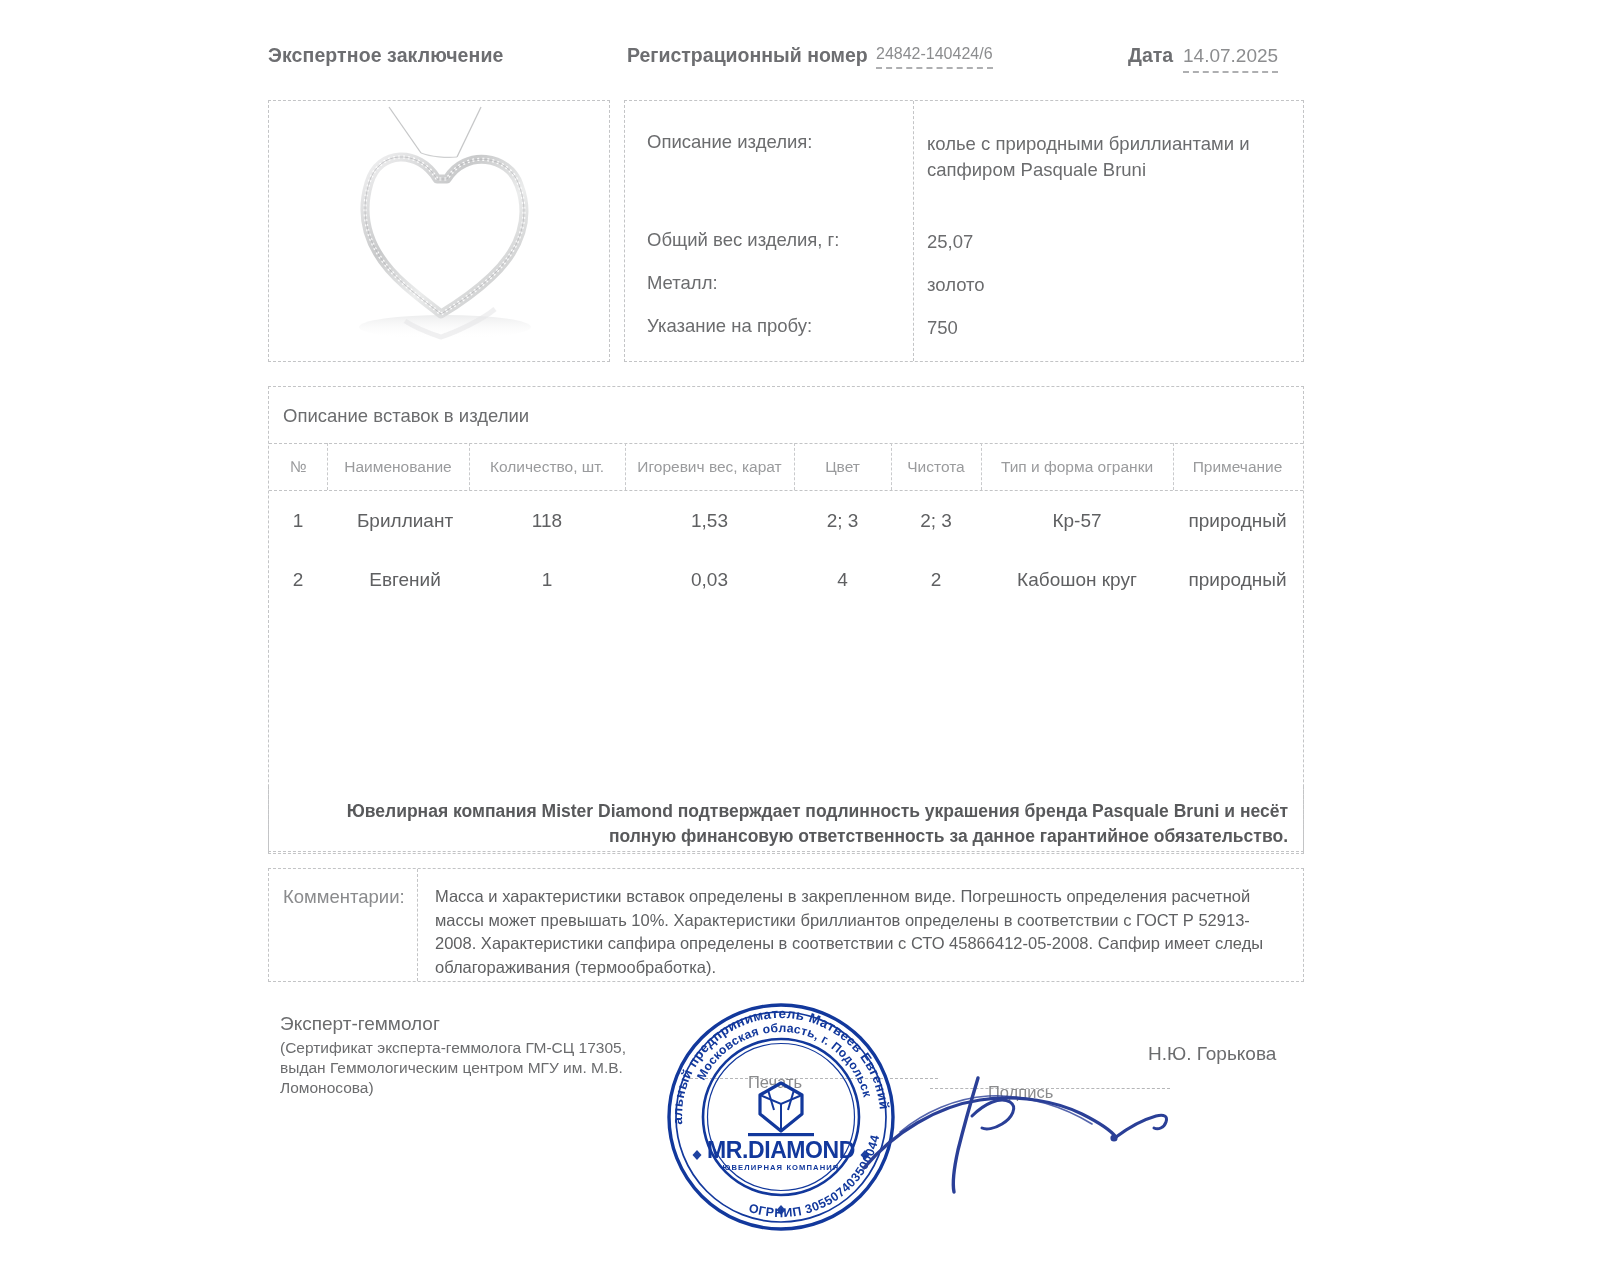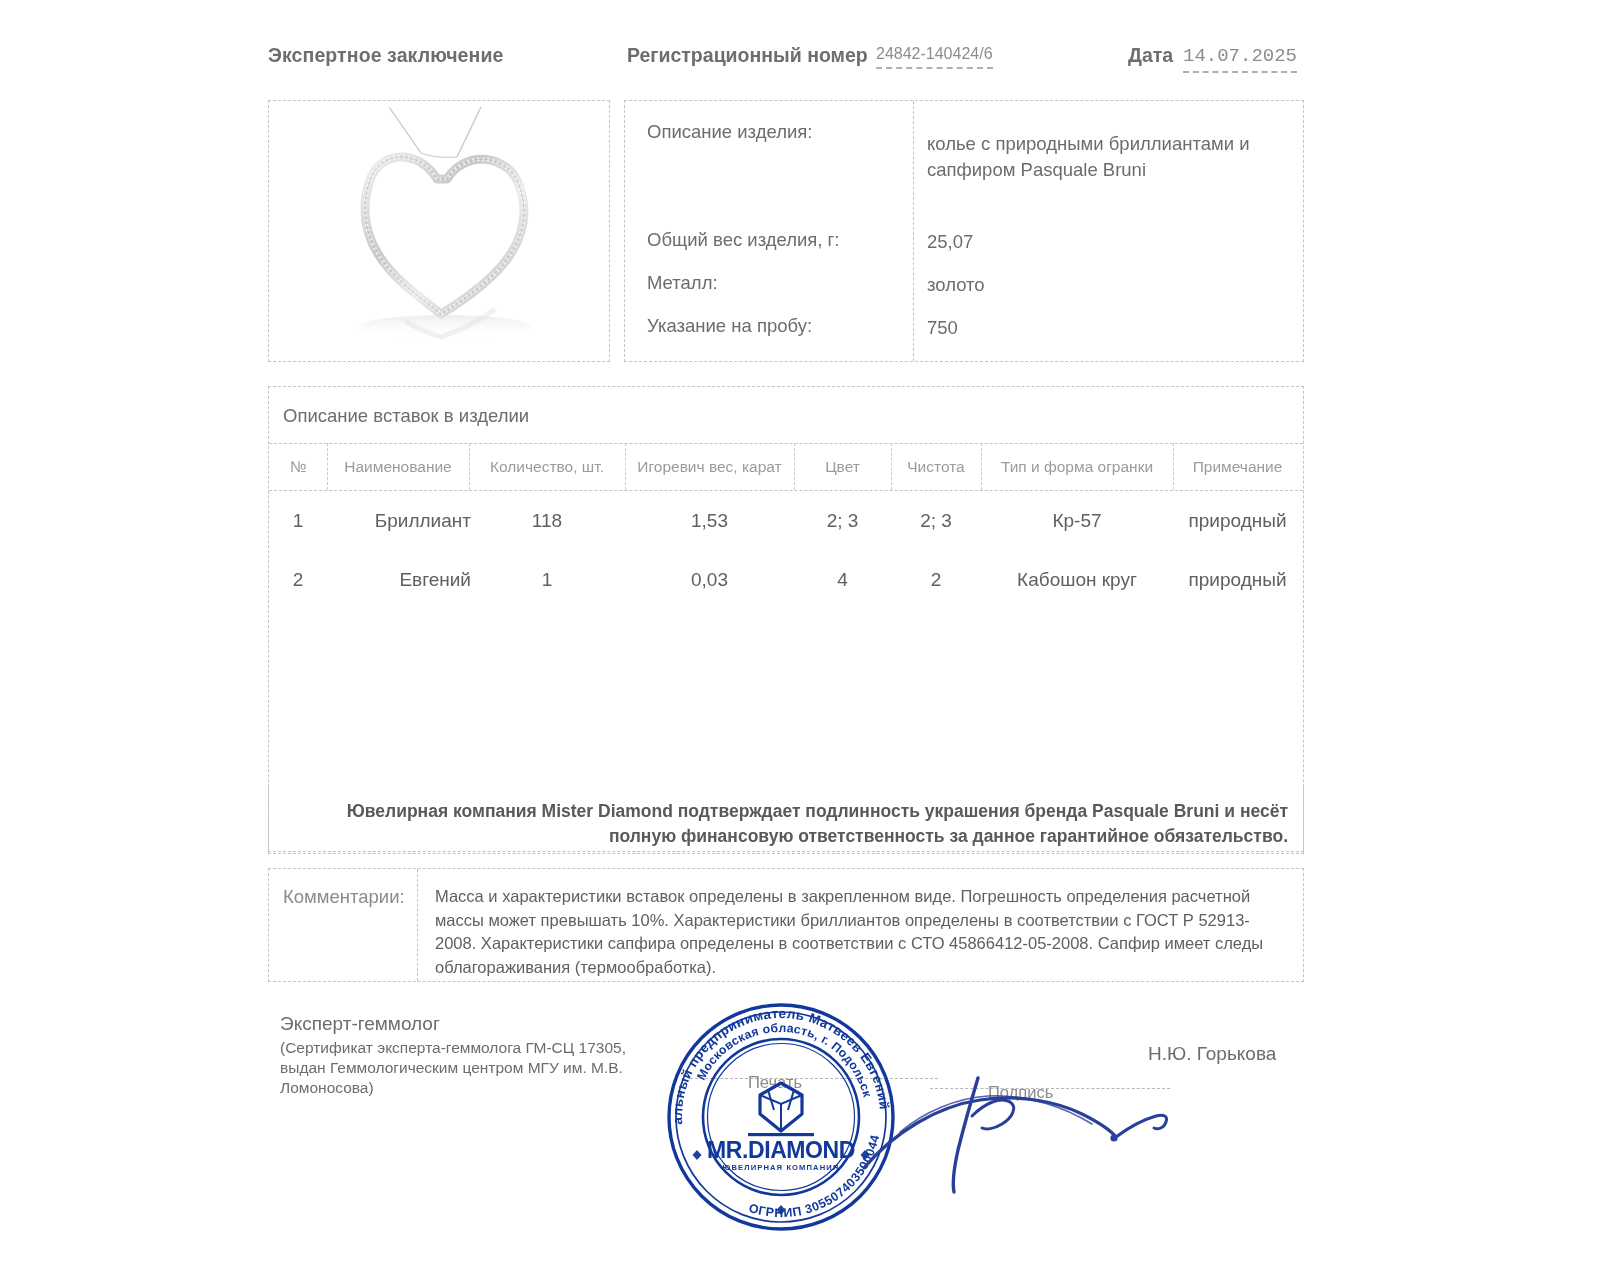--- a/index.html
+++ b/index.html
@@ -65,21 +65,20 @@
     white-space: nowrap;
   }
   .hdr-date-value {
     position: absolute;
     left: 915px; top: 5px;
     font-size: 19px;
     color: #8c8d8f;
     white-space: nowrap;
     border-bottom: 2px dashed #aeafb1;
     padding-bottom: 4px;
-    font-family: Liberation Mono, monospace;
   }
 
   
   .dbox {
     position: absolute;
     border: 1.6px dashed #c3c4c6;
     box-sizing: border-box;
     background: transparent;
   }
 
@@ -105,21 +104,21 @@
     font-size: 18.5px;
     color: #6b6c6e;
     white-space: nowrap;
   }
   .desc-value {
     position: absolute;
     font-size: 18.5px;
     color: #6b6c6e;
     line-height: 26px;
   }
-  .lbl-1 { left: 22px; top: 20px; }
+  .lbl-1 { left: 22px; top: 30px; }
   .val-1 { left: 302px; top: 30px; width: 370px; }
   .lbl-2 { left: 22px; top: 128px; }
   .val-2 { left: 302px; top: 128px; }
   .lbl-3 { left: 22px; top: 171px; }
   .val-3 { left: 302px; top: 171px; }
   .lbl-4 { left: 22px; top: 214px; }
   .val-4 { left: 302px; top: 214px; }
 
   
   .inserts-box { left: 268px; top: 386px; width: 1036px; height: 466px; }
@@ -173,21 +172,21 @@
     position: absolute;
     top: 0;
     height: 60px;
     line-height: 60px;
     font-size: 19px;
     color: #5f6062;
     text-align: center;
     white-space: nowrap;
     overflow: hidden;
   }
-  .tbl-row .cell.left { text-align: right; }
+  .tbl-row .cell.left { text-align: center; }
 
   
   .stmt-box { left: 268px; top: 786px; width: 1036px; height: 68px; border-top: none;}
   .stmt-text {
     position: absolute;
     left: 14px; top: 13px;
     width: 1005px;
     font-size: 17.5px;
     font-weight: bold;
     color: #58595b;

